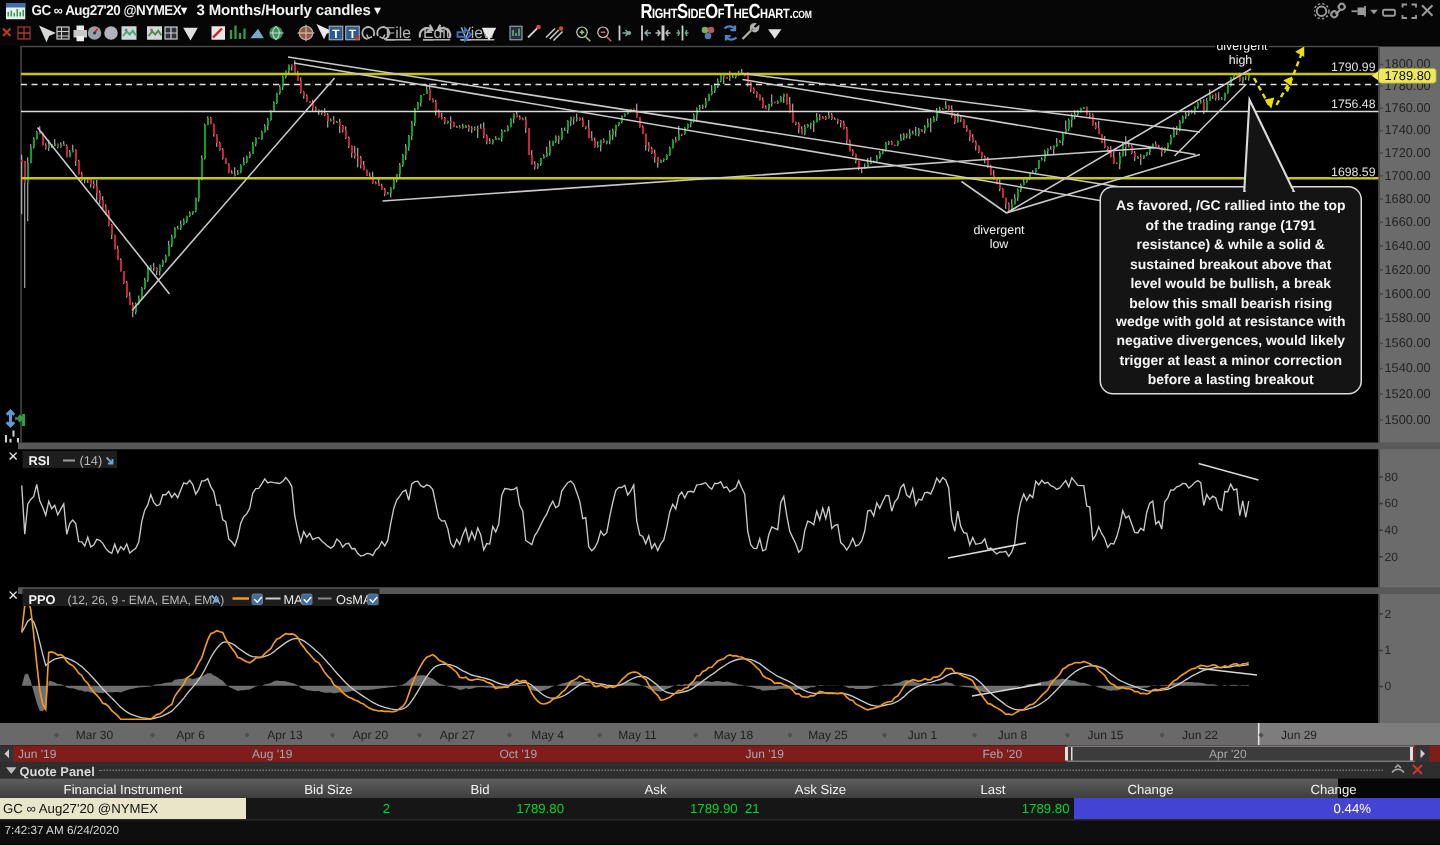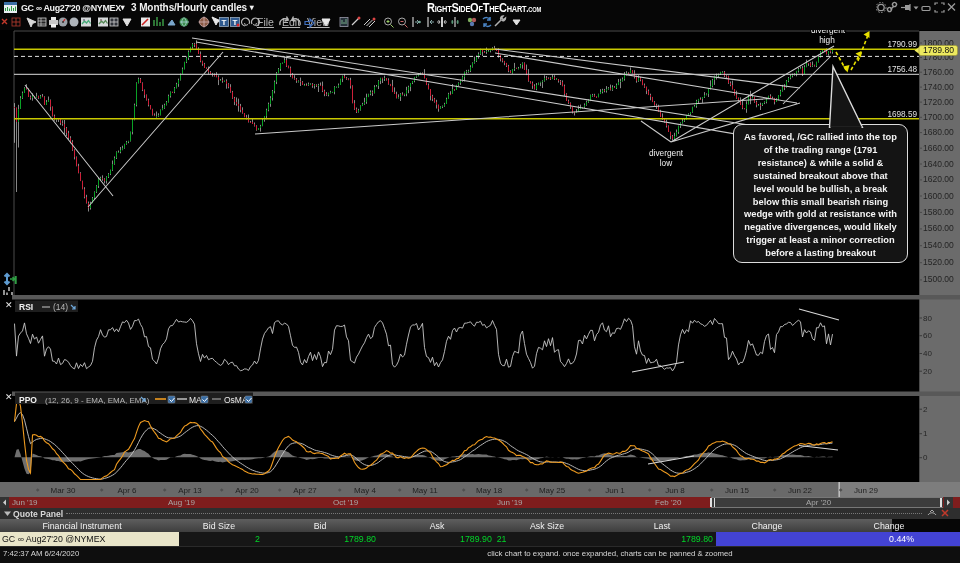--- a/index.html
+++ b/index.html
@@ -288,25 +288,24 @@
       <span style="position:absolute;left:82px;top:1.5px;transform:translateX(-50%);font-size:8.8px;color:#f2f2f2;">Financial Instrument</span>
       <span style="position:absolute;left:210px;top:1.5px;transform:translateX(-50%);font-size:8.8px;color:#f2f2f2;padding-left:18px;">Bid Size</span>
       <span style="position:absolute;left:320px;top:1.5px;transform:translateX(-50%);font-size:8.8px;color:#f2f2f2;">Bid</span>
       <span style="position:absolute;left:437px;top:1.5px;transform:translateX(-50%);font-size:8.8px;color:#f2f2f2;">Ask</span>
       <span style="position:absolute;left:547px;top:1.5px;transform:translateX(-50%);font-size:8.8px;color:#f2f2f2;">Ask Size</span>
       <span style="position:absolute;left:662px;top:1.5px;transform:translateX(-50%);font-size:8.8px;color:#f2f2f2;">Last</span>
       <span style="position:absolute;left:767px;top:1.5px;transform:translateX(-50%);font-size:8.8px;color:#f2f2f2;">Change</span>
       <span style="position:absolute;left:889px;top:1.5px;transform:translateX(-50%);font-size:8.8px;color:#f2f2f2;">Change %</span>
     </div>
     <div style="position:absolute;left:0;top:532px;width:960px;height:13.5px;background:#161616;">
-      <div style="position:absolute;left:0;top:0;width:179px;height:13.5px;background:#e9e5c9;color:#111;font-size:8.8px;padding:1.5px 0 0 2px;">GC ∞ Aug27'20 @NYMEX</div>
+      <div style="position:absolute;left:0;top:0;width:164px;height:13.5px;background:#e9e5c9;color:#111;font-size:8.8px;padding:1.5px 0 0 2px;">GC ∞ Aug27'20 @NYMEX</div>
       <div style="position:absolute;left:716px;top:0;width:244px;height:13.5px;background:#4343d4;"></div>
       <span style="position:absolute;left:260px;top:1.5px;transform:translateX(-100%);font-size:8.8px;color:#00d628;">2</span>
       <span style="position:absolute;left:376px;top:1.5px;transform:translateX(-100%);font-size:8.8px;color:#00d628;">1789.80</span>
       <span style="position:absolute;left:460px;top:1.5px;font-size:8.8px;color:#00d628;">1789.90&nbsp;&nbsp;21</span>
       <span style="position:absolute;left:713px;top:1.5px;transform:translateX(-100%);font-size:8.8px;color:#00d628;">1789.80</span>
       <span style="position:absolute;left:820px;top:1.5px;transform:translateX(-100%);font-size:8.8px;color:#fff;margin-top:48px;">+7.80</span>
       <span style="position:absolute;left:914px;top:1.5px;transform:translateX(-100%);font-size:8.8px;color:#fff;">0.44%</span>
     </div>
     <div style="position:absolute;left:0;top:545.5px;width:960px;height:17.5px;background:#0e0e0e;border-top:1px solid #2a2a2a;">
       <span style="position:absolute;left:3px;top:2px;font-size:7.8px;color:#d8d8d8;">7:42:37 AM 6/24/2020</span>
-      <span style="position:absolute;left:610px;top:2px;transform:translateX(-50%);font-size:7.8px;color:#d8d8d8;">click chart to expand. once expanded, charts can be panned &amp; zoomed</span>
     </div>
 </div>
 </body></html>

